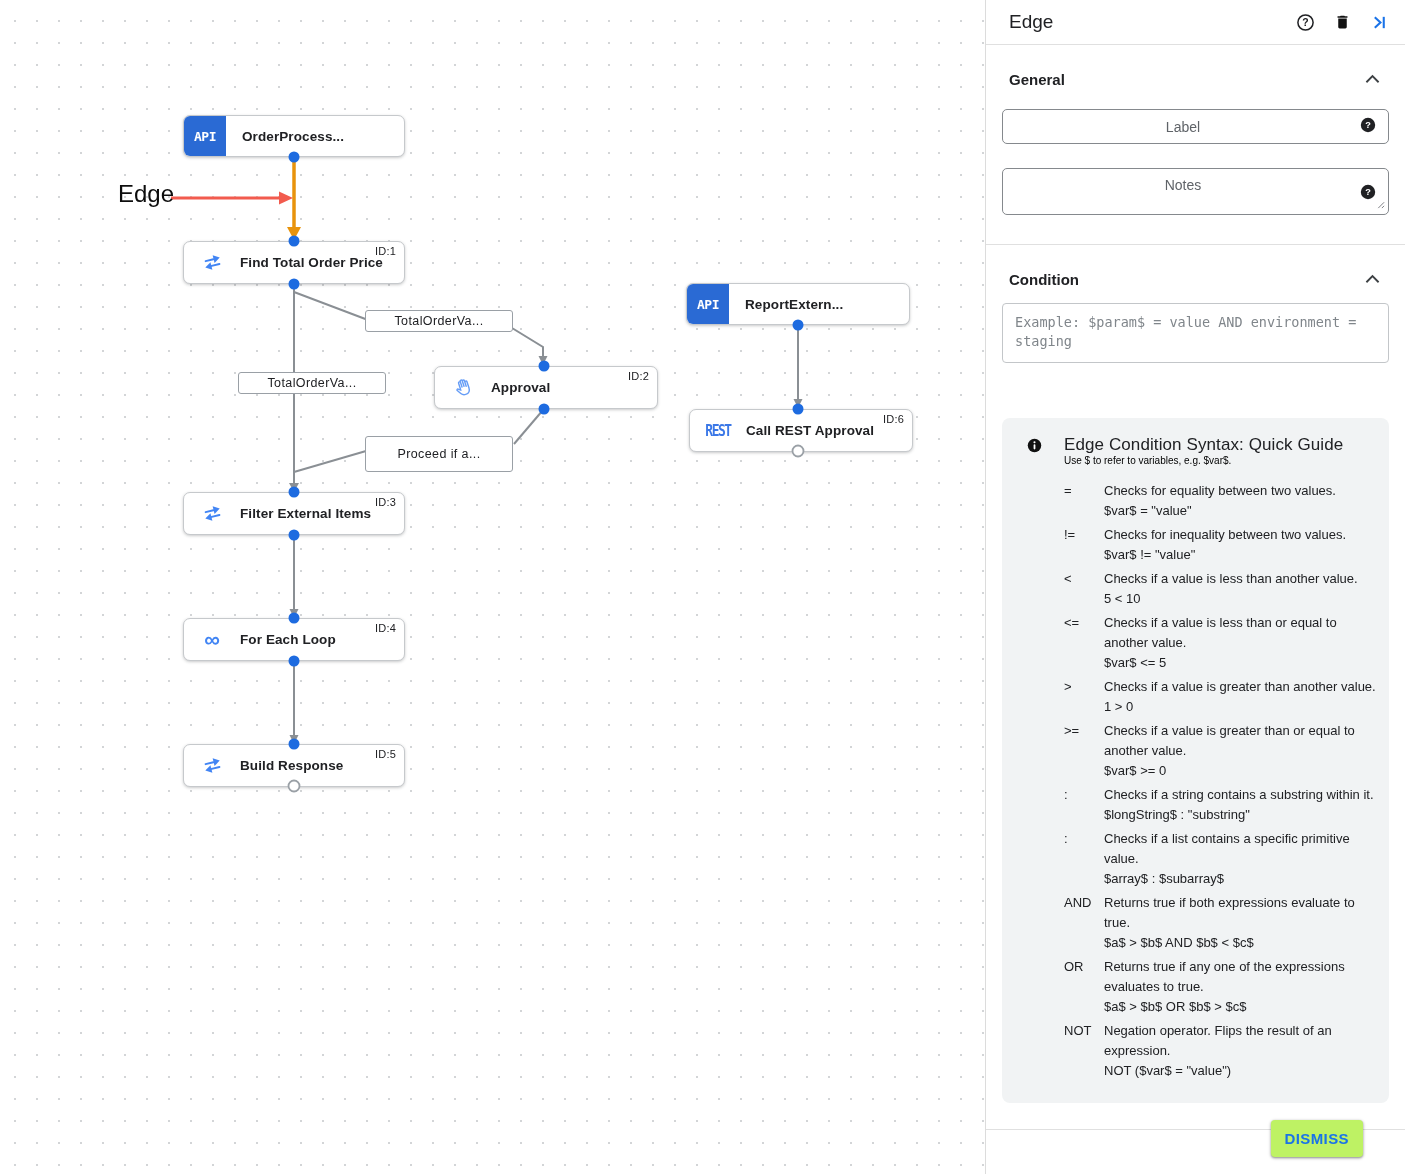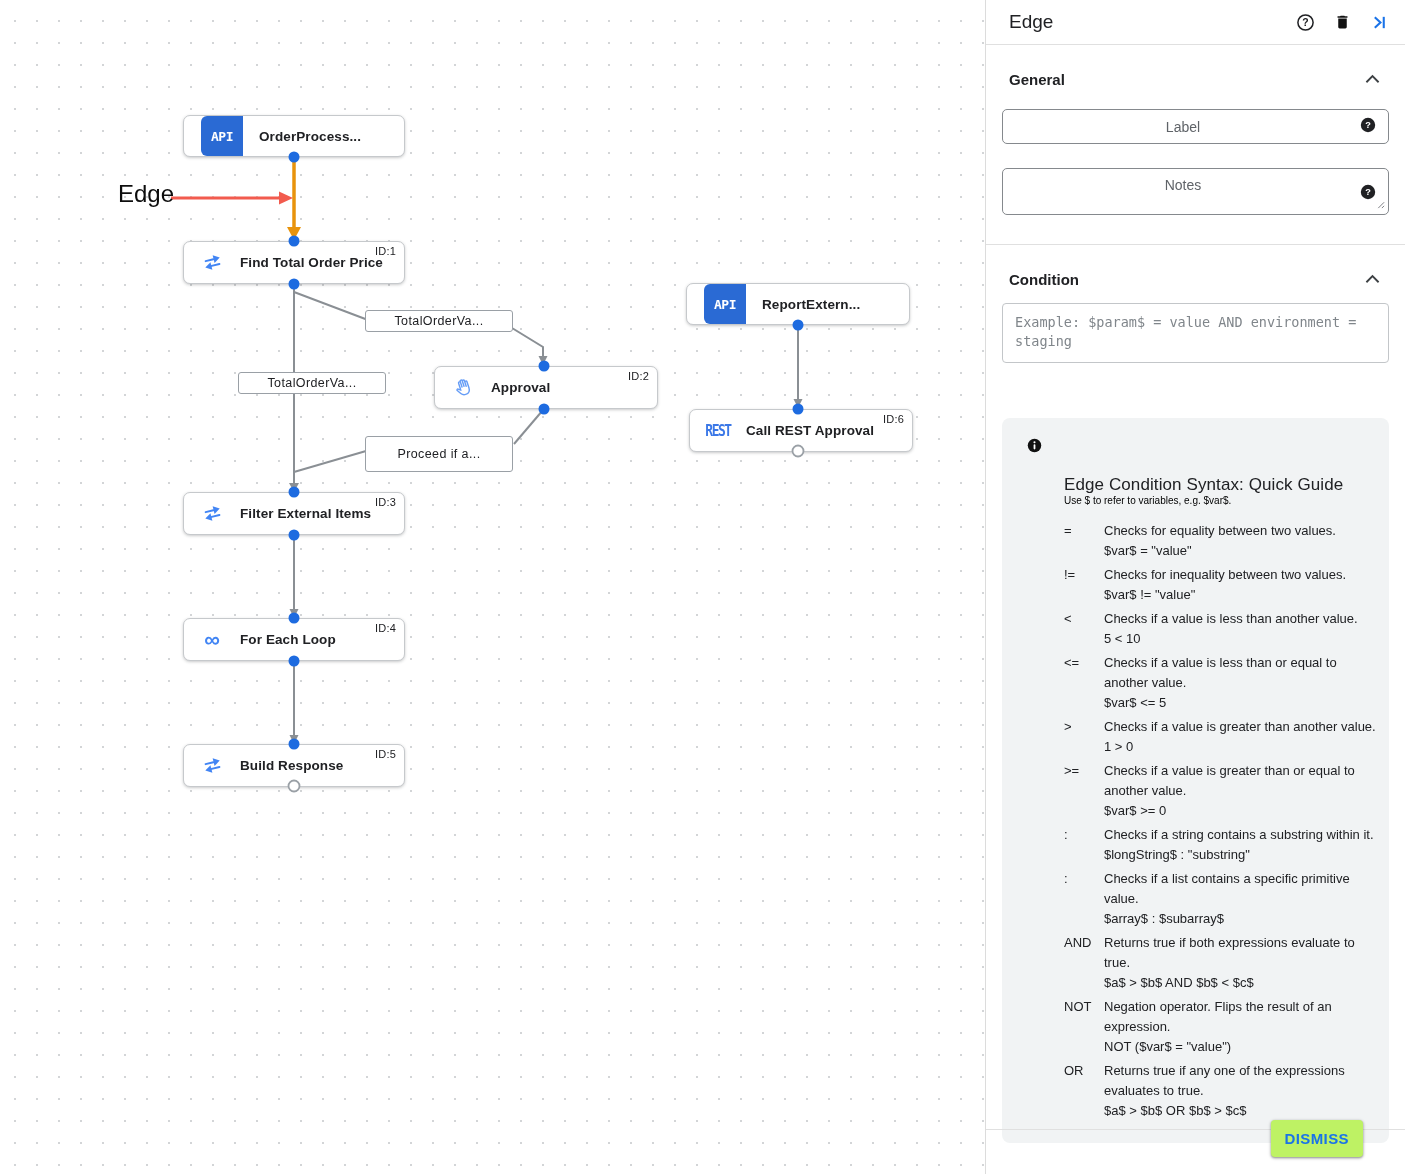--- a/index.html
+++ b/index.html
@@ -11,21 +11,21 @@
     background-image:radial-gradient(#d3d5d7 1.1px, transparent 1.3px);
     background-size:22px 22px; background-position:4px 10px; }
   .edge-layer { position:absolute; left:0; top:0; z-index:3; pointer-events:none; }
 
   .node { position:absolute; z-index:2; background:#fff; border:1px solid #c6c9cc;
     border-radius:7px; box-shadow:0 1px 3px rgba(60,64,67,.28); display:flex; align-items:center; }
   .node-label { font-size:13.5px; font-weight:bold; color:#202124; letter-spacing:.1px; white-space:nowrap; }
   .task-id { position:absolute; top:3px; right:8px; font-size:11px; color:#202124; letter-spacing:.2px; }
   .node.trigger .api-badge { width:42px; align-self:stretch; background:#2a6ad4; border-radius:6px 0 0 6px;
     display:flex; align-items:center; justify-content:center; color:#fff;
-    font-family:"DejaVu Sans Mono", monospace; font-weight:bold; font-size:13px; letter-spacing:-.5px;margin-left:17px; }
+    font-family:"DejaVu Sans Mono", monospace; font-weight:bold; font-size:13px; letter-spacing:-.5px; }
   .node.trigger .node-label { margin-left:16px; }
   .node.task { padding-left:15px; gap:15px; }
   .icon-wrap { width:26px; display:flex; align-items:center; justify-content:center; }
   .loop-glyph { color:#4285f4; font-size:22px; font-weight:bold; line-height:20px; }
   .rest-glyph { color:#3b78e7; font-family:"DejaVu Sans Mono", monospace; font-weight:bold;
     font-size:13px; letter-spacing:-1.5px; transform:scaleY(1.15); display:inline-block; }
 
   .edge-label { position:absolute; z-index:4; background:#fff; border:1px solid #9aa0a6; border-radius:3px;
     display:flex; align-items:center; justify-content:center; font-size:12.5px; color:#202124;
     letter-spacing:.4px; }
@@ -62,21 +62,21 @@
   .cond-box { margin-top:-6px; }
   .cond-box textarea { width:100%; height:60px; border:1px solid #c3c6c9; border-radius:4px;
     font-family:"DejaVu Sans Mono", monospace; font-size:13.5px; color:#202124;
     padding:9px 12px; resize:none; outline:none; line-height:19px; }
   .cond-box textarea::placeholder { color:#80868b; }
 
   .guide { margin:26px 16px 0; background:#f1f3f4; border-radius:8px; padding:17px 10px 18px 25px;
     display:flex; gap:22px; }
   .guide-icon { flex:0 0 15px; padding-top:3px; }
   .guide-body { flex:1; }
-  .guide-title { font-size:17px; color:#202124; letter-spacing:.1px;margin-top:40px; }
+  .guide-title { font-size:17px; color:#202124; letter-spacing:.1px; }
   .guide-subtitle { font-size:10px; color:#000000; margin-top:0; }
   .guide-rows { margin-top:15px; }
   .guide-row { display:flex; margin-bottom:4px; }
   .guide-op { flex:0 0 40px; font-size:13px; color:#202124; line-height:20px; }
   .guide-desc { flex:1; font-size:13px; color:#202124; line-height:20px; padding-right:2px; }
 
   .bottom-divider { position:absolute; left:0; right:0; top:1129px; border-top:1px solid #e0e0e0; }
   .dismiss-btn { position:absolute; right:42px; top:1120px; background:#bef264; border:none; border-radius:4px;
     box-shadow:0 1px 2px rgba(0,0,0,.3), 0 1px 3px 1px rgba(0,0,0,.15); color:#1a73e8;
     font-family:"Liberation Sans", sans-serif; font-size:15px; font-weight:bold; letter-spacing:.4px;
@@ -365,31 +365,31 @@
             </div>
           </div>
           <div class="guide-row">
             <div class="guide-op">AND</div>
             <div class="guide-desc">
               <div>Returns true if both expressions evaluate to true.</div>
               <div>$a$ &gt; $b$ AND $b$ &lt; $c$</div>
             </div>
           </div>
           <div class="guide-row">
+            <div class="guide-op">OR</div>
+            <div class="guide-desc">
+              <div>Returns true if any one of the expressions evaluates to true.</div>
+              <div>$a$ &gt; $b$ OR $b$ &gt; $c$</div>
+            </div>
+          </div>
+          <div class="guide-row">
             <div class="guide-op">NOT</div>
             <div class="guide-desc">
               <div>Negation operator. Flips the result of an expression.</div>
               <div>NOT ($var$ = "value")</div>
-            </div>
-          </div>
-          <div class="guide-row">
-            <div class="guide-op">OR</div>
-            <div class="guide-desc">
-              <div>Returns true if any one of the expressions evaluates to true.</div>
-              <div>$a$ &gt; $b$ OR $b$ &gt; $c$</div>
             </div>
           </div>
         </div>
     </div>
   </div>
 
   <div class="bottom-divider"></div>
   <button class="dismiss-btn">DISMISS</button>
 </div>
 

